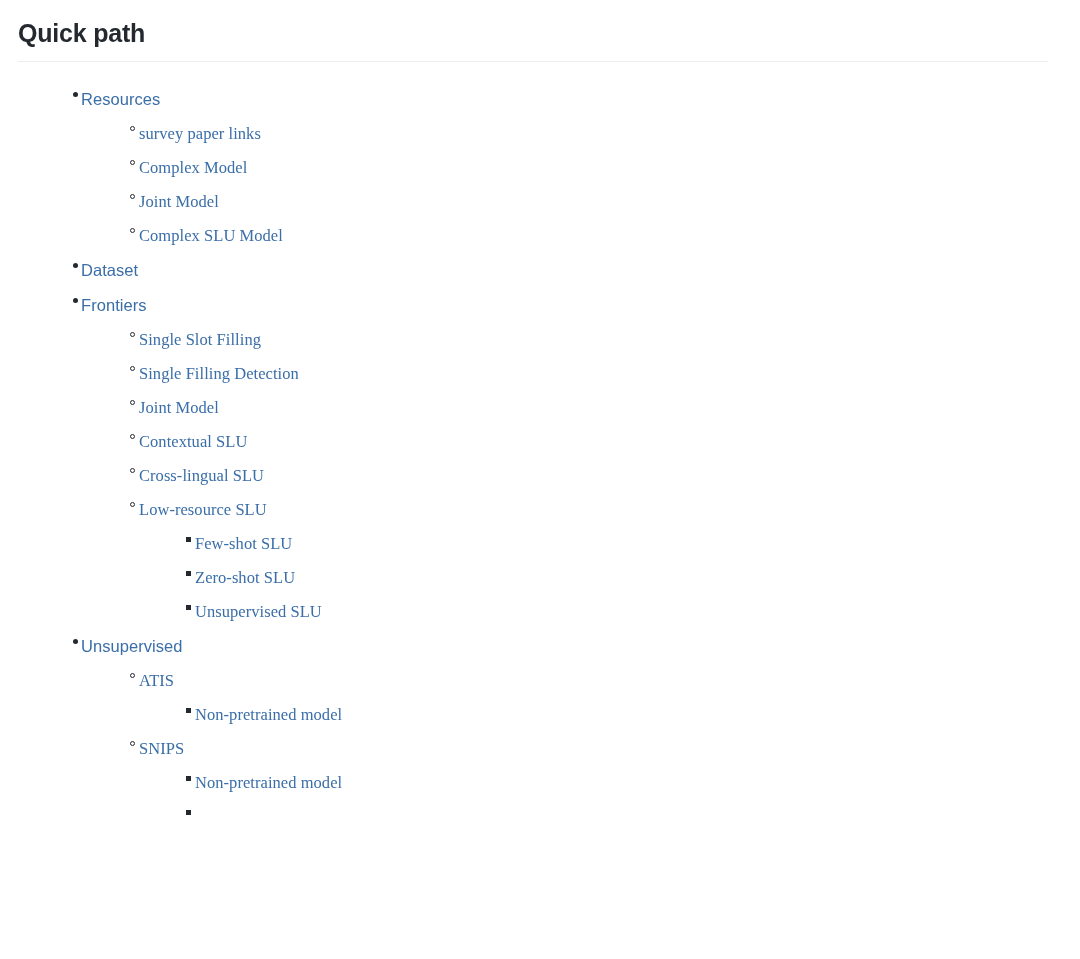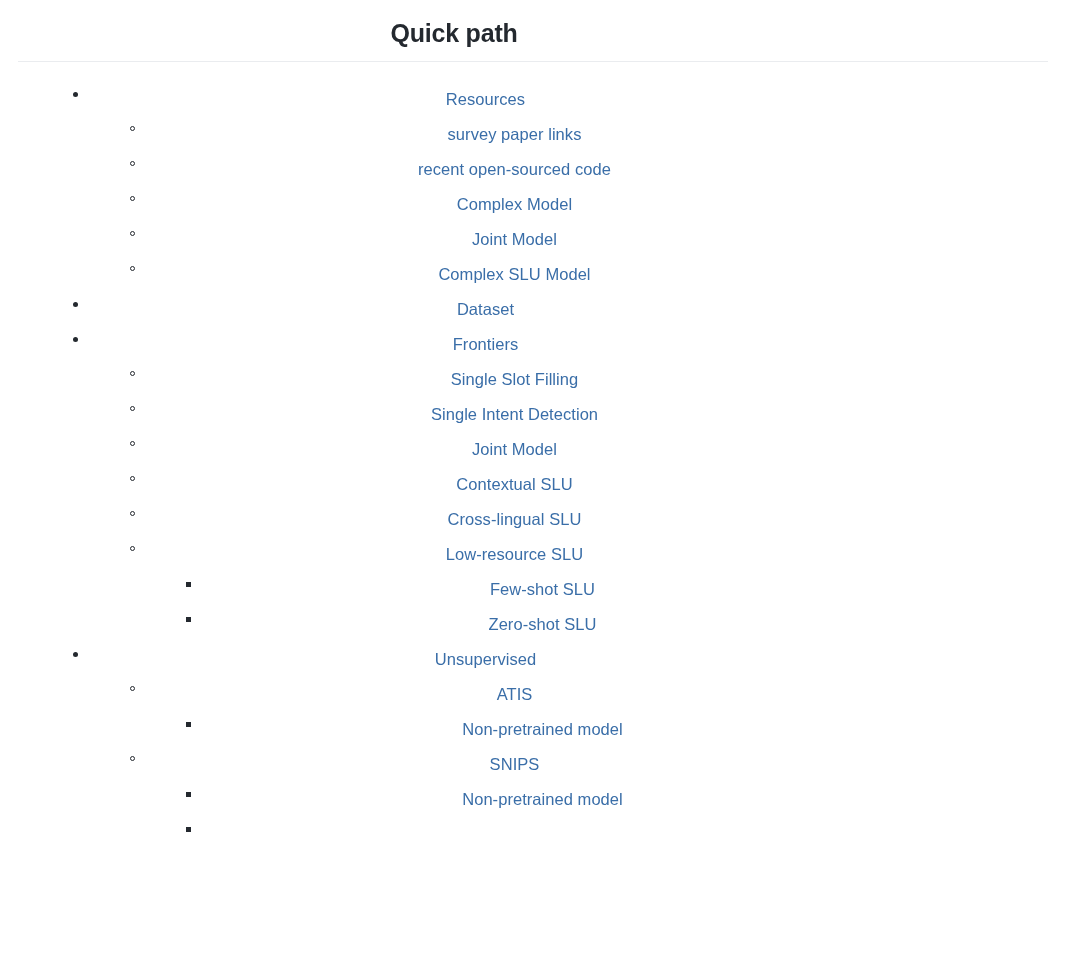--- a/index.html
+++ b/index.html
@@ -15,21 +15,20 @@
     -webkit-font-smoothing: antialiased;
   }
 
   .page {
     position: relative;
     width: 908px;
     height: 959px;
     box-sizing: border-box;
     padding: 0 18px;
     background: #ffffff;
-    text-align: center;
   }
 
   
   .page-title {
     margin: 0;
     padding: 18px 0 12px 0;
     font-size: 25px;
     line-height: 1.25;
     font-weight: bold;
     color: #24292f;
@@ -76,20 +75,21 @@
     background: #24292f;
   }
 
   
   ul.level-2 {
     padding-left: 41px;
   }
   ul.level-2 > li {
     padding-left: 17px;
     min-height: 34px;
+    font-family: Liberation Serif, serif;
   }
   ul.level-2 > li > .row::before {
     content: "";
     position: absolute;
     left: -9px;
     top: 9px;
     width: 5px;
     height: 5px;
     border-radius: 50%;
     border: 1px solid #24292f;
@@ -141,63 +141,63 @@
   <div class="title-rule"></div>
 
   <ul class="toc level-1" id="toc-root">
       <li>
         <span class="row"><a class="toc-link" href="#resources">Resources</a></span>
         <ul class="toc level-2">
           <li>
             <span class="row"><a class="toc-link" href="#survey-paper-links">survey paper links</a></span>
           </li>
           <li>
-            <span class="row"><a class="toc-link" href="#recent-open-sourced-code">recent open-sourced code</a></span>
-          </li>
-          <li>
             <span class="row"><a class="toc-link" href="#single-model">Complex Model</a></span>
           </li>
           <li>
             <span class="row"><a class="toc-link" href="#joint-model">Joint Model</a></span>
           </li>
           <li>
             <span class="row"><a class="toc-link" href="#complex-slu-model">Complex SLU Model</a></span>
           </li>
         </ul>
       </li>
       <li>
         <span class="row"><a class="toc-link" href="#dataset">Dataset</a></span>
       </li>
       <li>
         <span class="row"><a class="toc-link" href="#frontiers">Frontiers</a></span>
         <ul class="toc level-2">
           <li>
             <span class="row"><a class="toc-link" href="#single-slot-filling">Single Slot Filling</a></span>
           </li>
           <li>
-            <span class="row"><a class="toc-link" href="#single-intent-detection">Single Intent Detection</a></span>
+            <span class="row"><a class="toc-link" href="#single-intent-detection">Single Filling Detection</a></span>
           </li>
           <li>
             <span class="row"><a class="toc-link" href="#joint-model">Joint Model</a></span>
           </li>
           <li>
             <span class="row"><a class="toc-link" href="#contextual-slu">Contextual SLU</a></span>
           </li>
           <li>
             <span class="row"><a class="toc-link" href="#cross-lingual-slu">Cross-lingual SLU</a></span>
           </li>
           <li>
             <span class="row"><a class="toc-link" href="#low-resource-slu">Low-resource SLU</a></span>
             <ul class="toc level-3">
               <li>
                 <span class="row"><a class="toc-link" href="#few-shot-slu">Few-shot SLU</a></span>
               </li>
               <li>
                 <span class="row"><a class="toc-link" href="#zero-shot-slu">Zero-shot SLU</a></span>
               </li>
+              <li>
+                <span class="row"><a class="toc-link" href="#unsupervised-slu">Unsupervised SLU</a></span>
+              </li>
             </ul>
           </li>
         </ul>
       </li>
       <li>
         <span class="row"><a class="toc-link" href="#leaderboard">Unsupervised</a></span>
         <ul class="toc level-2">
           <li>
             <span class="row"><a class="toc-link" href="#atis">ATIS</a></span>
             <ul class="toc level-3">

